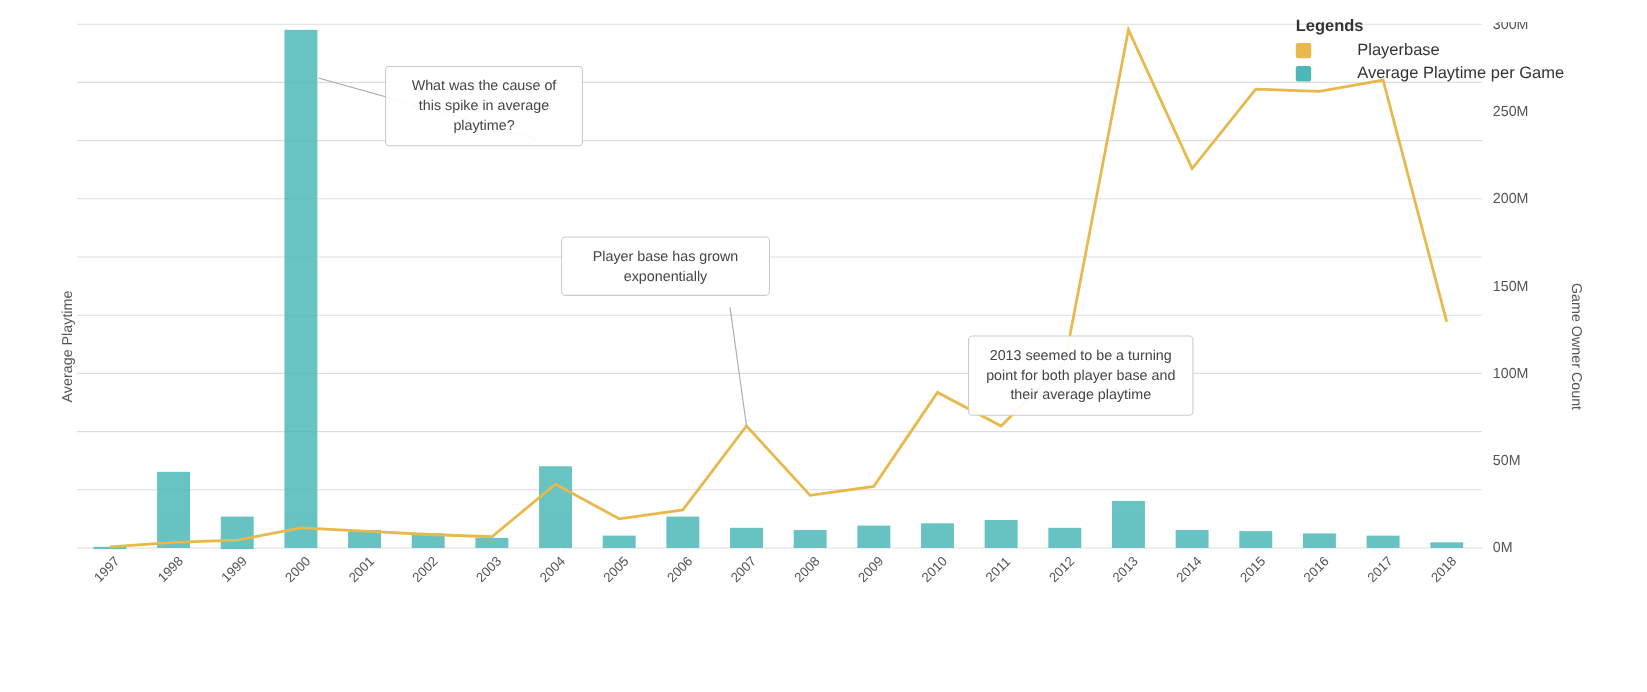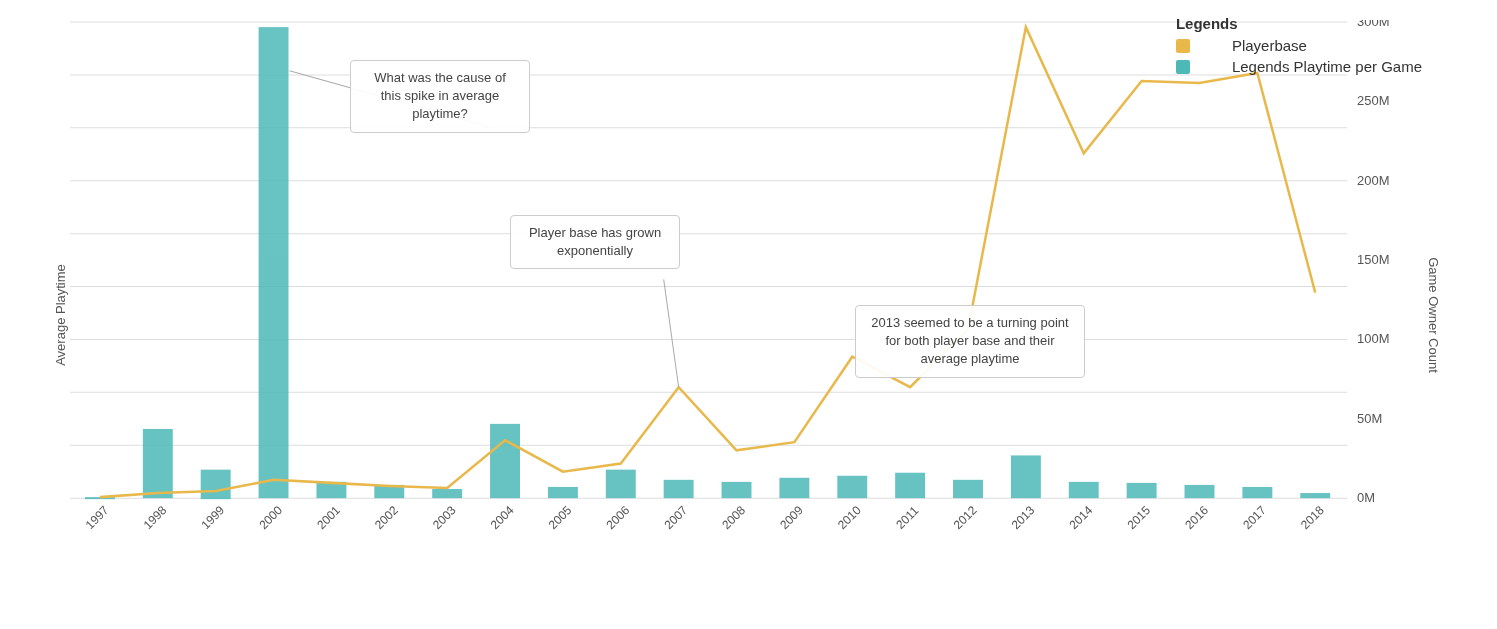--- a/index.html
+++ b/index.html
@@ -82,30 +82,30 @@
   <div class="y-axis-right-label">Game Owner Count</div>
 
   <div class="legend">
     <div class="legend-title">Legends</div>
     <div class="legend-item">
       <div class="legend-color" style="background:#E8B84B;"></div>
       <span>Playerbase</span>
     </div>
     <div class="legend-item">
       <div class="legend-color" style="background:#4db8b8;"></div>
-      <span>Legends Playtime per Game</span>
+      <span>Average Playtime per Game</span>
     </div>
   </div>
 
   
   <div class="annotation-box" style="top:60px; left:350px; width:180px;">What was the cause of this spike in average playtime?</div>
 
-  <div class="annotation-box" style="top:215px; left:510px; width:170px;">Player base has grown exponentially</div>
-
-  <div class="annotation-box" style="top:305px; left:855px; width:230px;">2013 seemed to be a turning point for both player base and their average playtime</div>
+  <div class="annotation-box" style="top:215px; left:510px; width:190px;">Player base has grown exponentially</div>
+
+  <div class="annotation-box" style="top:305px; left:880px; width:205px;">2013 seemed to be a turning point for both player base and their average playtime</div>
 
   <svg class="chart-svg" viewBox="0 0 1350 520" preserveAspectRatio="none">
 
     <g>
 
       <line x1="0" y1="470" x2="1280" y2="470" stroke="#ddd" stroke-width="1"></line>
       <line x1="0" y1="418" x2="1280" y2="418" stroke="#ddd" stroke-width="1"></line>
       <line x1="0" y1="366" x2="1280" y2="366" stroke="#ddd" stroke-width="1"></line>
       <line x1="0" y1="314" x2="1280" y2="314" stroke="#ddd" stroke-width="1"></line>
       <line x1="0" y1="262" x2="1280" y2="262" stroke="#ddd" stroke-width="1"></line>

